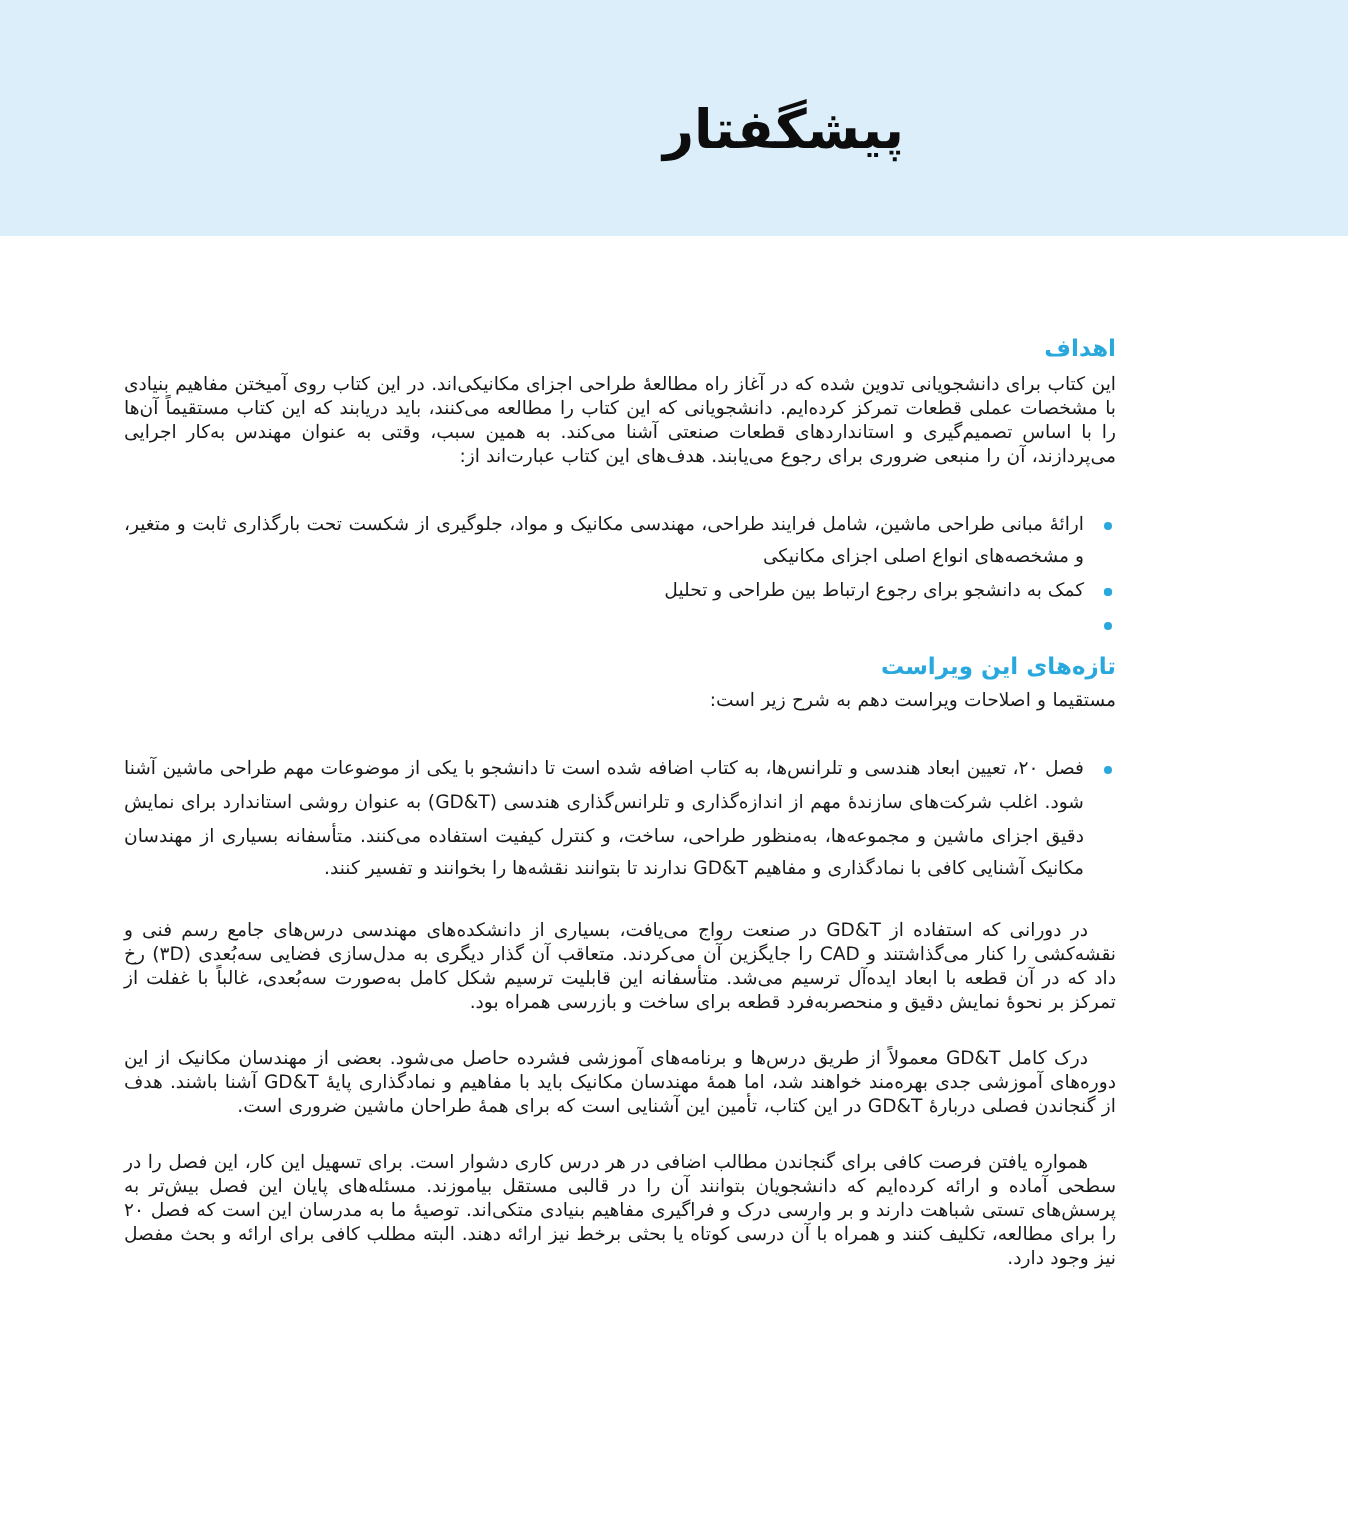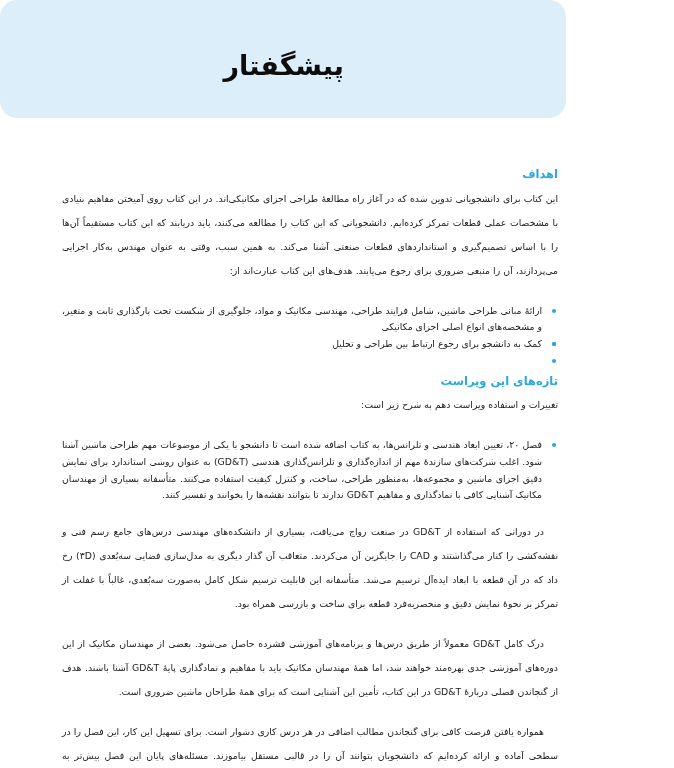--- a/index.html
+++ b/index.html
@@ -13,25 +13,24 @@
     font-family: "DejaVu Sans", "Liberation Sans", sans-serif;
     overflow: hidden;
     position: relative;
   }
 
   
   #header-band {
     position: absolute;
     left: 0;
     top: 0;
-    width: 566px;
+    width: 674px;
     height: 118px;
     background: #dbeef9;
     box-sizing: border-box;
-    border-radius: 17px;
   }
   #page-title {
     position: absolute;
     right: 222px;
     top: 52px;
     font-size: 27px;
     font-weight: bold;
     color: #0d0d0d;
     letter-spacing: 0px;
     line-height: 1;
@@ -59,21 +58,21 @@
     direction: rtl;
     margin: 0;
     padding: 0;
     line-height: 1.2;
   }
   #objectives-heading { margin-top: 36px; }
   #whats-new-heading  { margin-top: 22px; text-align: right; }
 
   .body-par {
     font-size: 9.3px;
-    line-height: 24px;
+    line-height: 12px;
     margin: 5px 0 0 0;
     padding: 0;
     text-align: justify;
     text-align-last: right;
     direction: rtl;
     word-spacing: 0.2px;
   }
   .body-par.indented { text-indent: 14px; margin-top: 16px; }
 
   .bullet-list {
@@ -128,21 +127,21 @@
       <span class="bullet-dot"></span>
       <span>کمک به دانشجو برای رجوع ارتباط بین طراحی و تحلیل</span>
     </li>
     <li class="short">
       <span class="bullet-dot"></span>
     </li>
   </ul>
 
   <h2 id="whats-new-heading" class="section-heading">تازه‌های این ویراست</h2>
 
-  <p class="body-par">تغییرات و استفاده ویراست دهم به شرح زیر است:</p>
+  <p class="body-par">مستقیما و اصلاحات ویراست دهم به شرح زیر است:</p>
 
   <ul class="bullet-list">
     <li>
       <span class="bullet-dot"></span>
       <span>فصل ۲۰، تعیین ابعاد هندسی و تلرانس‌ها، به کتاب اضافه شده است تا دانشجو با یکی از موضوعات مهم طراحی ماشین آشنا شود. اغلب شرکت‌های سازندهٔ مهم از اندازه‌گذاری و تلرانس‌گذاری هندسی (GD&amp;T) به عنوان روشی استاندارد برای نمایش دقیق اجزای ماشین و مجموعه‌ها، به‌منظور طراحی، ساخت، و کنترل کیفیت استفاده می‌کنند. متأسفانه بسیاری از مهندسان مکانیک آشنایی کافی با نمادگذاری و مفاهیم GD&amp;T ندارند تا بتوانند نقشه‌ها را بخوانند و تفسیر کنند.</span>
     </li>
   </ul>
 
   <p class="body-par indented">در دورانی که استفاده از GD&amp;T در صنعت رواج می‌یافت، بسیاری از دانشکده‌های مهندسی درس‌های جامع رسم فنی و نقشه‌کشی را کنار می‌گذاشتند و CAD را جایگزین آن می‌کردند. متعاقب آن گذار دیگری به مدل‌سازی فضایی سه‌بُعدی (۳D) رخ داد که در آن قطعه با ابعاد ایده‌آل ترسیم می‌شد. متأسفانه این قابلیت ترسیم شکل کامل به‌صورت سه‌بُعدی، غالباً با غفلت از تمرکز بر نحوهٔ نمایش دقیق و منحصربه‌فرد قطعه برای ساخت و بازرسی همراه بود.</p>
 

